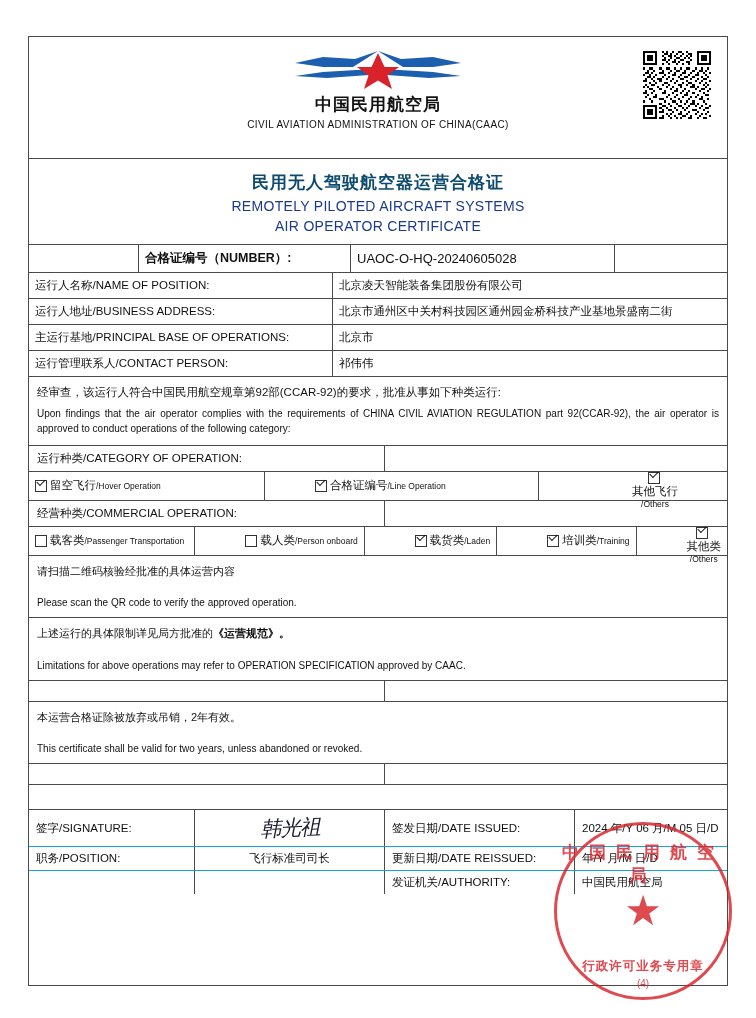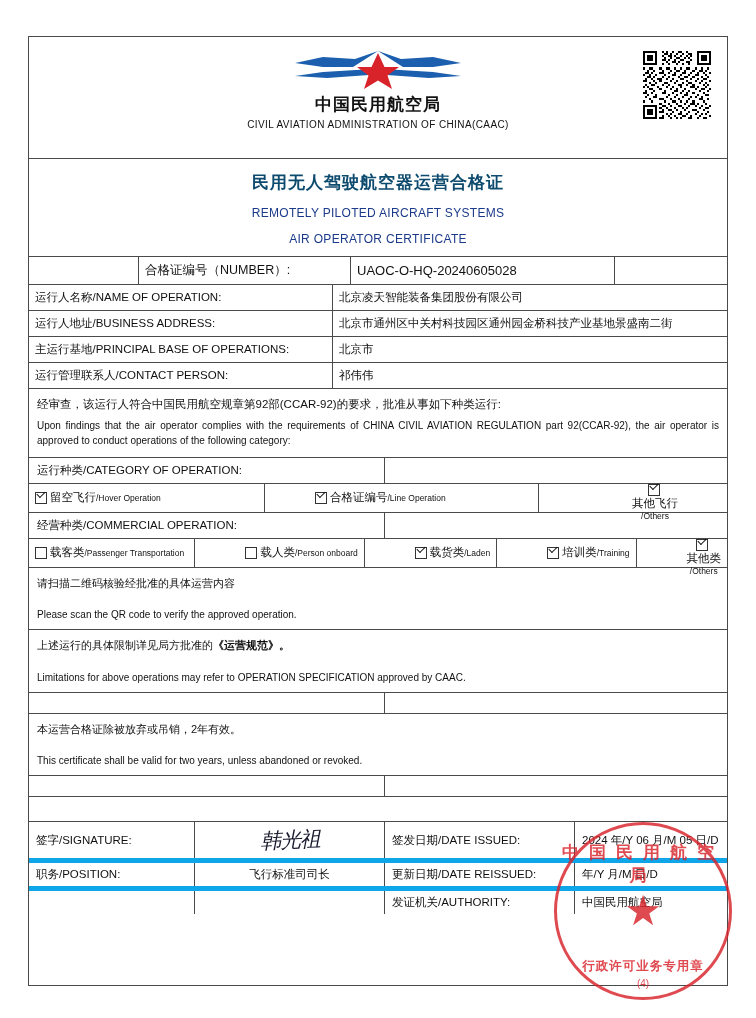--- a/index.html
+++ b/index.html
@@ -73,24 +73,24 @@
     padding: 12px 0 10px 0;
     text-align: center;
   }
   .title-cn {
     font-size: 17px;
     font-weight: bold;
     color: #0c4a6e;
     letter-spacing: 1px;
   }
   .title-en1, .title-en2 {
-    font-size: 12px;
+    font-size: 14px;
     color: #1b3a8a;
     letter-spacing: 0.3px;
-    margin-top: 12px;
+    margin-top: 4px;
   }
 
   
   .row {
     display: flex;
     border-bottom: 1px solid #4a4a4a;
     box-sizing: border-box;
   }
   .row:last-child { border-bottom: none; }
   .cell {
@@ -99,21 +99,21 @@
     font-size: 11.5px;
     display: flex;
     align-items: center;
     border-right: 1px solid #4a4a4a;
     overflow: hidden;
     white-space: nowrap;
   }
   .cell.last { border-right: none; }
 
   .num-row .c1 { width: 110px; }
-  .num-row .c2 { width: 212px; font-size: 12.5px; font-weight: normal; }
+  .num-row .c2 { width: 212px; font-size: 12.5px; font-weight: bold; }
   .num-row .c3 { width: 264px; font-size: 13px; }
   .num-row .c4 { width: 112px; }
 
   .lbl { width: 304px; font-size: 11.5px; }
   .val { flex: 1; font-size: 11.5px; }
 
   .para {
     padding: 7px 8px 8px 8px;
     font-size: 11px;
     line-height: 1.55;
@@ -180,21 +180,21 @@
     border-bottom: 1px solid #4a4a4a;
   }
   .blank-row .a { width: 356px; border-right: 1px solid #4a4a4a; box-sizing:border-box;}
   .blank-row .b { flex: 1; }
 
   .admin-row { display:flex; border-bottom: 1px solid #4a4a4a; height: 24px;}
   .admin-row .a { width: 356px; border-right:1px solid #4a4a4a; box-sizing:border-box; padding: 3px 8px; font-size: 11.5px; display:flex; align-items:center;}
   .admin-row .b { flex:1; }
 
   
-  .sig-row { display: flex; border-bottom: 5px solid #0ea5e9; position: relative;}
+  .sig-row { display: flex; border-bottom: 1px solid #0ea5e9; position: relative;}
   .sig-row.last { border-bottom: none; }
   .sig-row .c {
     box-sizing: border-box;
     border-right: 1px solid #4a4a4a;
     padding: 4px 7px;
     font-size: 11.5px;
     display: flex;
     align-items: center;
     overflow: hidden;
     white-space: nowrap;
@@ -549,21 +549,21 @@
   </div>
 
   <div class="row num-row">
     <div class="cell c1"></div>
     <div class="cell c2">合格证编号（NUMBER）:</div>
     <div class="cell c3">UAOC-O-HQ-20240605028</div>
     <div class="cell c4 last"></div>
   </div>
 
   <div class="row">
-    <div class="cell lbl">运行人名称/NAME OF OPERATION:</div>
+    <div class="cell lbl">运行人名称/NAME OF POSITION:</div>
     <div class="cell val last">北京凌天智能装备集团股份有限公司</div>
   </div>
   <div class="row">
     <div class="cell lbl">运行人地址/BUSINESS ADDRESS:</div>
     <div class="cell val last">北京市通州区中关村科技园区通州园金桥科技产业基地景盛南二街</div>
   </div>
   <div class="row">
     <div class="cell lbl">主运行基地/PRINCIPAL BASE OF OPERATIONS:</div>
     <div class="cell val last">北京市</div>
   </div>

